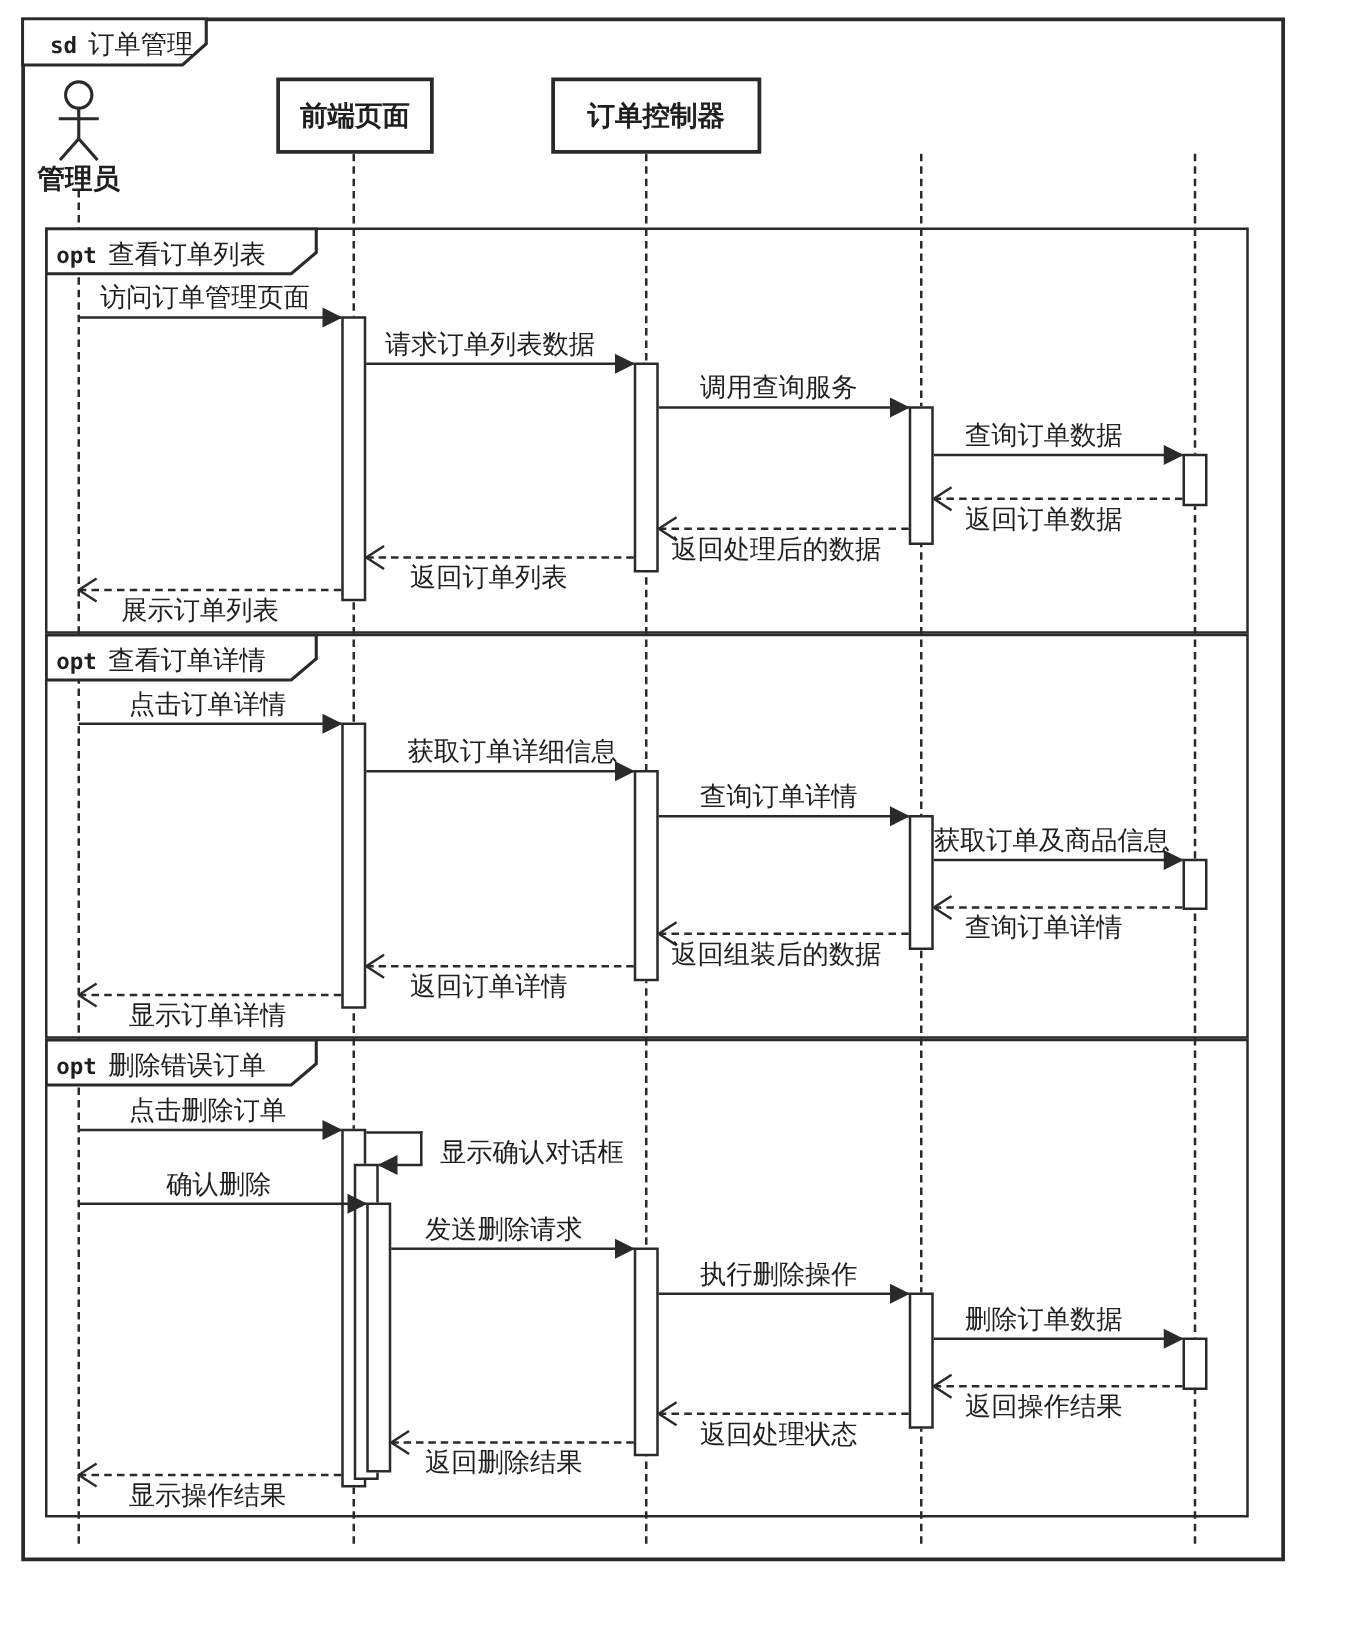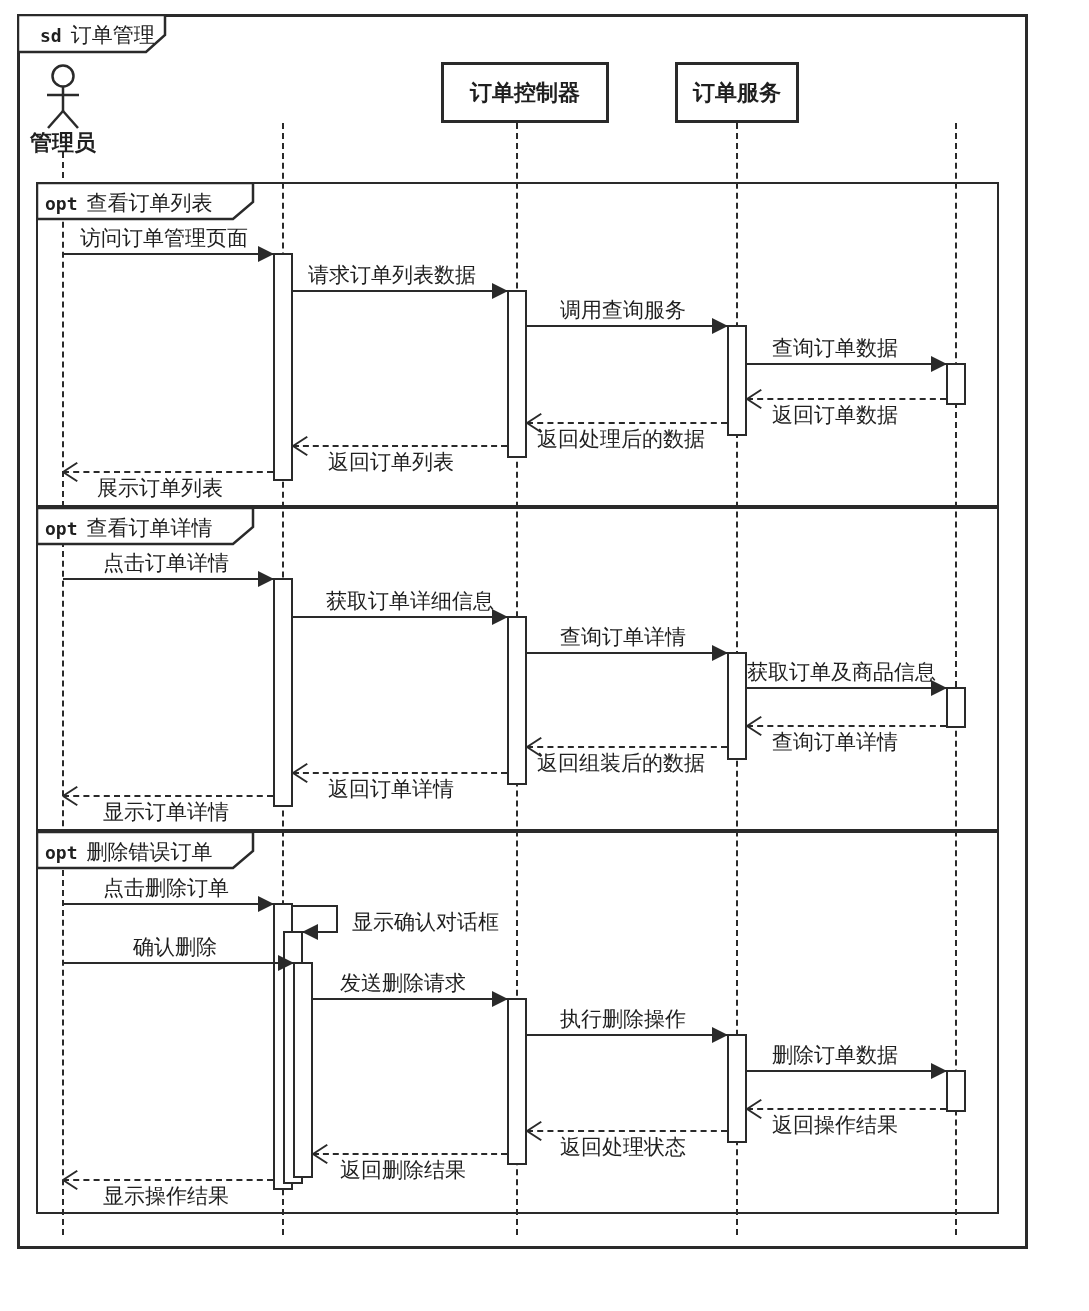--- a/index.html
+++ b/index.html
@@ -178,20 +178,20 @@
 
   <svg style="left:40px;top:62px;" width="46" height="68" viewBox="0 0 46 68">
     <circle cx="23" cy="14" r="10.5" fill="#fff" stroke="#2a2a2a" stroke-width="2.5"></circle>
     <line x1="23" y1="24.5" x2="23" y2="49" stroke="#2a2a2a" stroke-width="2.5"></line>
     <line x1="7" y1="33" x2="39" y2="33" stroke="#2a2a2a" stroke-width="2.5"></line>
     <line x1="23" y1="49" x2="8" y2="66" stroke="#2a2a2a" stroke-width="2.5"></line>
     <line x1="23" y1="49" x2="38" y2="66" stroke="#2a2a2a" stroke-width="2.5"></line>
   </svg>
   <div class="actor-label">管理员</div>
 
+  <div class="pbox" style="left:221px;width:126px;">
+    <span>前端页面</span>
+  </div>
   <div class="pbox" style="left:441px;width:168px;">
     <span>订单控制器</span>
-  </div>
-  <div class="pbox" style="left:675px;width:124px;">
-    <span>订单服务</span>
   </div>
 
 </div>
 
 </body></html>

